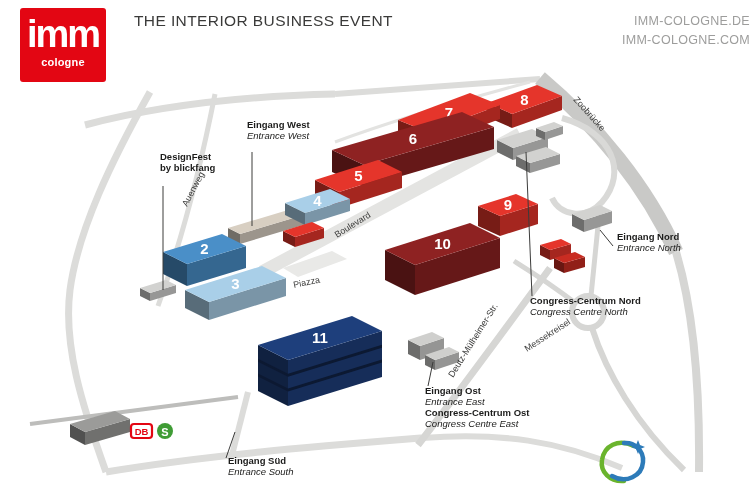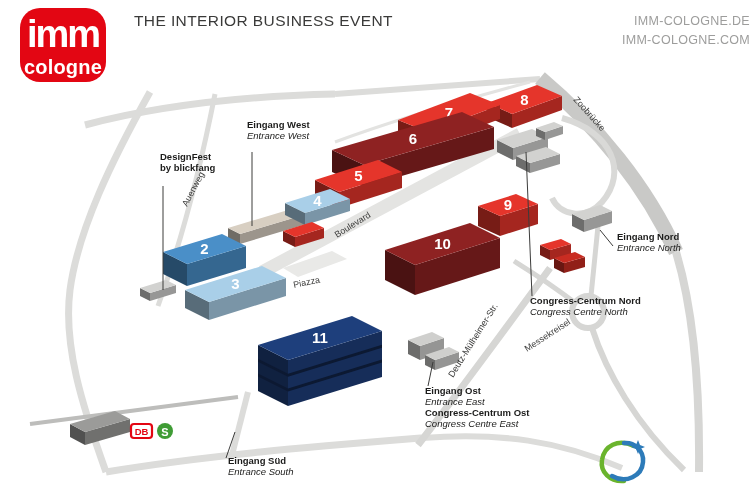--- a/index.html
+++ b/index.html
@@ -1,21 +1,21 @@
 <!DOCTYPE html>
 <html><head>
 <meta charset="utf-8">
 <style>
   *{margin:0;padding:0;box-sizing:border-box}
   html,body{width:750px;height:500px}
   body{position:relative;background:#ffffff;font-family:"Liberation Sans",sans-serif;overflow:hidden}
   .header{position:absolute;left:0;top:0;width:750px;height:92px;z-index:2}
-  .logo{position:absolute;left:20px;top:8px;width:86px;height:74px;background:#e30613;border-radius:20px;color:#fff;text-align:center}
+  .logo{position:absolute;left:20px;top:8px;width:86px;height:74px;background:#e30613;border-radius:3px;color:#fff;text-align:center}
   .logo-imm{font-size:38px;font-weight:700;letter-spacing:-2px;line-height:1;margin-top:7px}
-  .logo-cologne{font-size:20px;font-weight:700;letter-spacing:.2px;margin-top:3px}
+  .logo-cologne{font-size:11px;font-weight:700;letter-spacing:.2px;margin-top:3px}
   .title-block{position:absolute;left:134px;top:12px}
   .event-title{font-size:15.5px;color:#3a3a39;letter-spacing:.4px}
   .event-dates{font-size:29px;color:#3a3a39;margin-top:8px;letter-spacing:.3px}
   .urls{position:absolute;right:0;top:12px;text-align:right;color:#9d9d9c;font-size:12.5px;line-height:1.55;letter-spacing:.3px}
   .url-com{}
   svg#map{position:absolute;left:0;top:0;z-index:1}
   text.hall-num{font-family:"Liberation Sans",sans-serif;font-weight:700;font-size:15px;fill:#fff;text-anchor:middle}
   text.street{font-family:"Liberation Sans",sans-serif;font-size:9px;fill:#3c3c3b}
   text.poi{font-family:"Liberation Sans",sans-serif;font-size:9.5px;fill:#1c1c1b}
   tspan.poi-b{font-weight:700}

